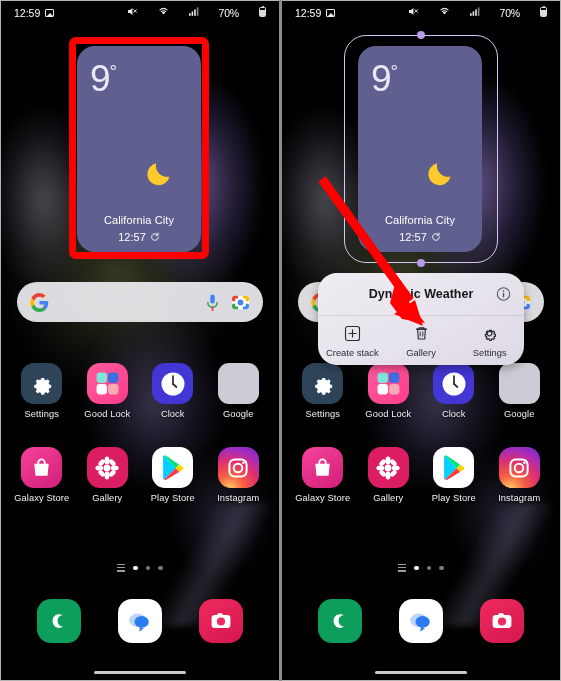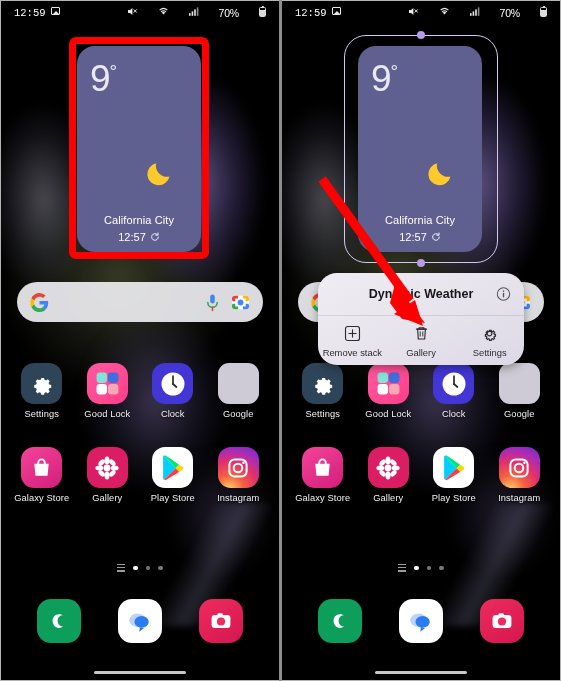--- a/index.html
+++ b/index.html
@@ -32,21 +32,21 @@
     background:radial-gradient(ellipse 45% 45% at 45% 45%, rgba(110,96,150,.28) 0%, rgba(0,0,0,0) 72%);
     filter:blur(7px); }
   .wall .streak { position:absolute; left:52%; top:74%; width:46%; height:18%;
     background:linear-gradient(118deg, rgba(0,0,0,0) 35%, rgba(120,118,150,.30) 52%, rgba(0,0,0,0) 68%);
     filter:blur(3px); }
 
   
   .statusbar { position:absolute; top:0; left:0; right:0; height:24px;
     display:flex; align-items:center; justify-content:space-between;
     padding:0 13px; color:#fff; font-size:10.5px; z-index:6; }
-  .sb-left { display:flex; gap:5px;font-family:Liberation Mono, monospace; }
+  .sb-left { display:flex; align-items:center; gap:5px; }
   .sb-right { display:flex; align-items:flex-start; gap:20px; }
   .ic-photo { width:9px; height:8px; border:1.2px solid #e8e8e8; border-radius:1px;
     position:relative; }
   .ic-photo::after { content:""; position:absolute; left:1px; bottom:0.5px;
     width:0; height:0; border-left:3px solid transparent; border-right:3px solid transparent;
     border-bottom:3.5px solid #e8e8e8; }
   .ic-mute { width:11px; height:9px; position:relative; }
   .ic-mute svg { display:block; }
   .ic-wifi svg,.ic-sig svg { display:block; }
   .sb-batt-txt { font-size:10.5px; letter-spacing:-.2px; }
@@ -489,21 +489,21 @@
         </span>
       </div>
       <div class="popup-actions">
         <div class="pa">
           <span class="pa-ic">
             <svg width="17" height="17" viewBox="0 0 18 18">
                 <rect x="1.6" y="1.6" width="14.8" height="14.8" rx="2.4" fill="none" stroke="#2c2b30" stroke-width="1.2"></rect>
                 <path d="M9 5.2v7.6M5.2 9h7.6" stroke="#2c2b30" stroke-width="1.2" stroke-linecap="round"></path>
               </svg>
           </span>
-          <span class="pa-lbl">Remove stack</span>
+          <span class="pa-lbl">Create stack</span>
         </div>
         <div class="pa">
           <span class="pa-ic">
             <svg width="17" height="17" viewBox="0 0 18 18">
                 <path d="M3.6 4.4h10.8" stroke="#2c2b30" stroke-width="1.2" stroke-linecap="round"></path>
                 <path d="M6.6 4.4V2.9h4.8v1.5" fill="none" stroke="#2c2b30" stroke-width="1.2"></path>
                 <path d="M4.9 4.4h8.2l-.7 10.4H5.6z" fill="none" stroke="#2c2b30" stroke-width="1.2"></path>
                 <path d="M7.6 7.2v4.6M10.4 7.2v4.6" stroke="#2c2b30" stroke-width="1" stroke-linecap="round"></path>
               </svg>
           </span>

